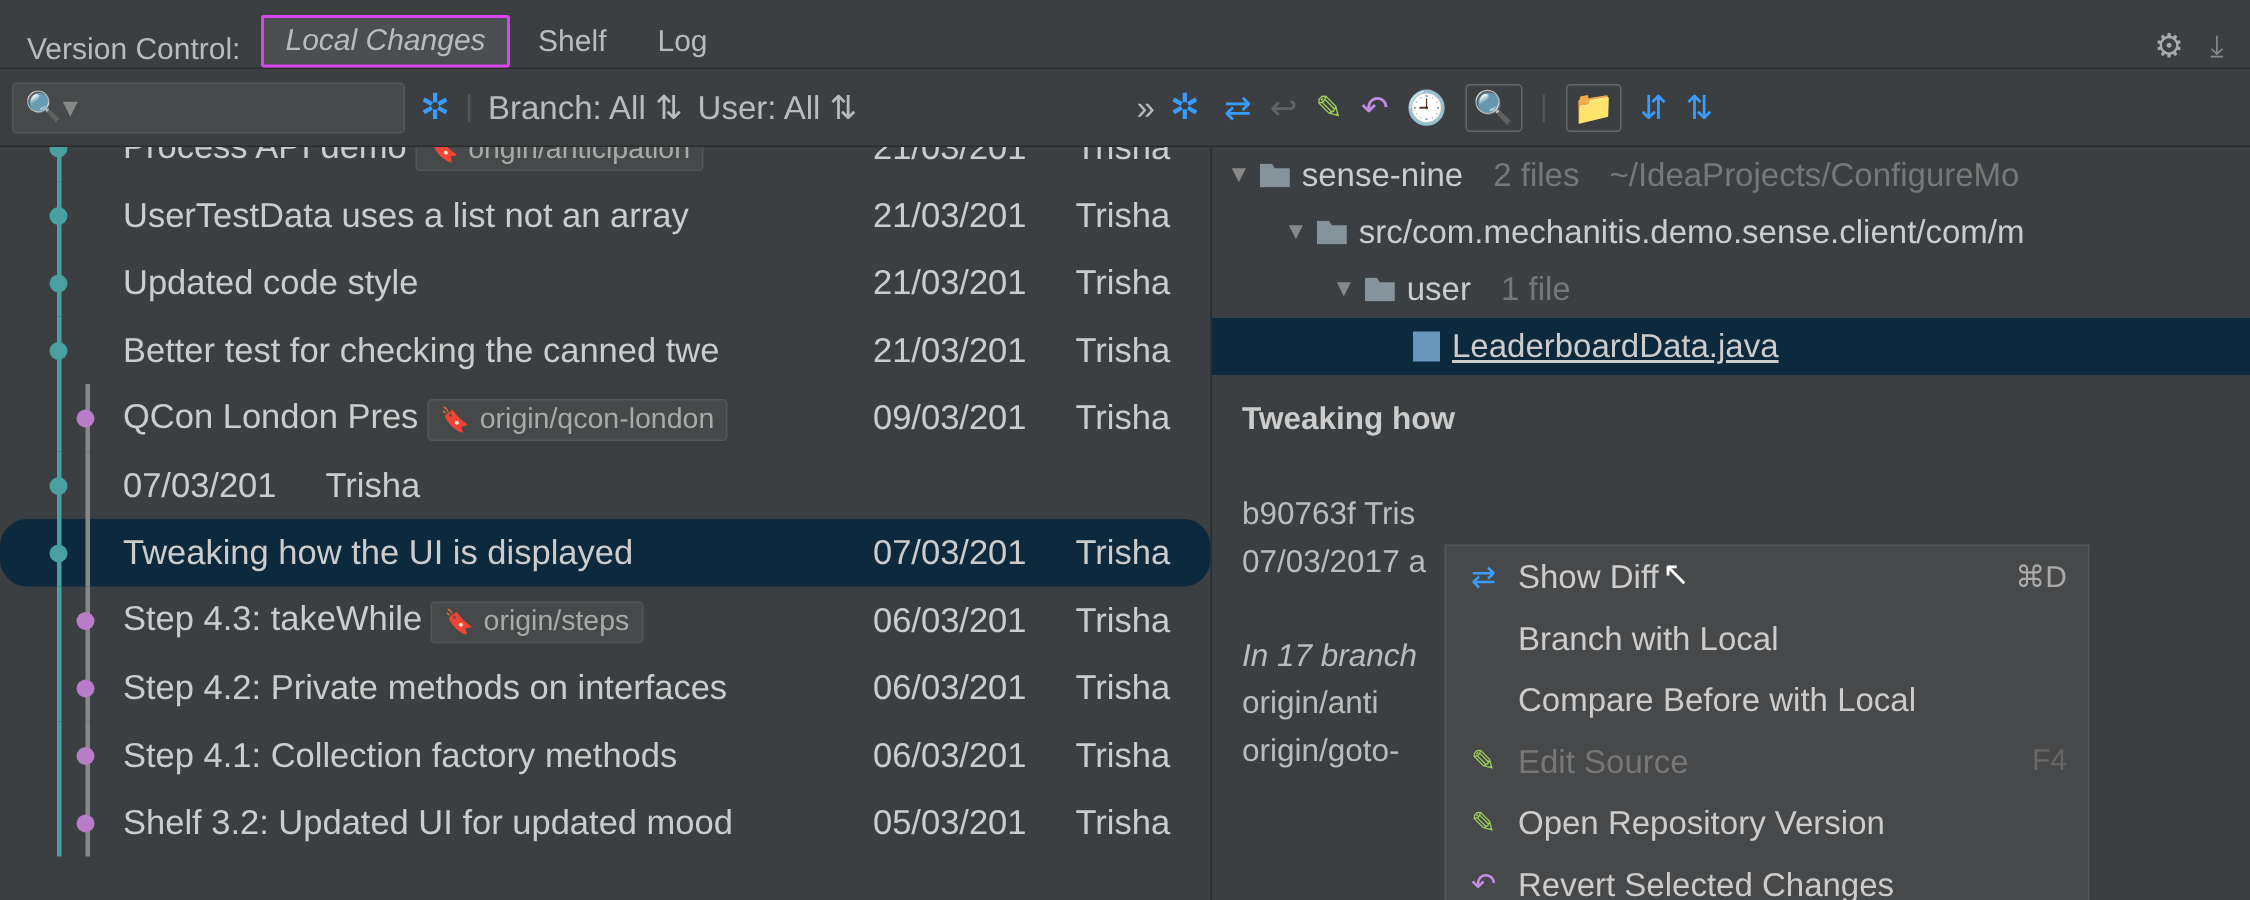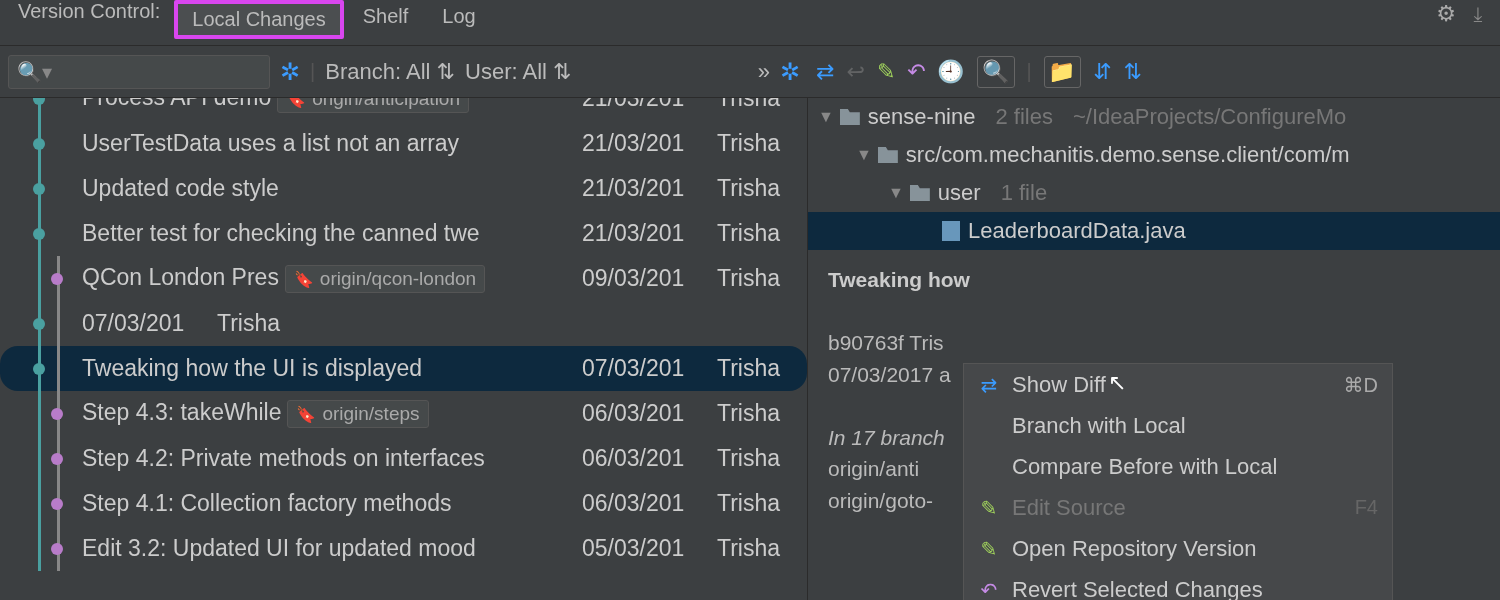--- a/index.html
+++ b/index.html
@@ -1,20 +1,20 @@
 <!DOCTYPE html>
 <html><head>
 <meta charset="utf-8">
 <style>
   * { box-sizing: border-box; margin: 0; padding: 0; font-family: -apple-system, "Segoe UI", sans-serif; }
   body { width: 1500px; height: 600px; background: #3c3f41; color: #bbb; overflow: hidden; font-size: 20px; }
-  .tab-bar { display: flex; align-items: flex-start; height: 46px; background: #3c3f41; border-bottom: 1px solid #2b2b2b; padding: 0 8px; gap: 4px; }
+  .tab-bar { display: flex; align-items: flex-end; height: 46px; background: #3c3f41; border-bottom: 1px solid #2b2b2b; padding: 0 8px; gap: 4px; }
   .tab-label { color: #bbb; padding: 0 10px; }
   .tab { color: #bbb; padding: 4px 14px; border: 1px solid transparent; border-radius: 2px; cursor: pointer; }
-  .tab.active { border: 4px solid #d946ef; background: #4b4e50; }
+  .tab.active { border: 2px solid #d946ef; background: #4b4e50; font-style: italic; }
   .tab-bar .spacer { flex: 1; }
   .icon-btn { width: 28px; height: 28px; display: flex; align-items: center; justify-content: center; cursor: pointer; color: #888; }
   .gear { font-size: 22px; color: #aaa; }
   .sub-bar { display: flex; align-items: center; height: 52px; border-bottom: 1px solid #2b2b2b; }
   .sub-left { display: flex; align-items: center; flex: 0 0 808px; padding: 0 8px; gap: 10px; }
   .sub-right { display: flex; align-items: center; padding: 0 8px; gap: 12px; flex: 1; }
   .search-box { width: 262px; height: 34px; background: #45494a; border: 1px solid #555; border-radius: 3px; display: flex; align-items: center; padding: 0 8px; color: #888; }
   .filter { color: #bbb; font-size: 22px; }
   .gear-blue { color: #3b9cff; font-size: 24px; }
   .main { display: flex; height: calc(100% - 98px); }
@@ -202,21 +202,21 @@
         <div class="msg"><span>Step 4.1: Collection factory methods</span></div>
         <div class="date">06/03/201</div>
         <div class="author">Trisha</div>
       </div>
       <div class="commit-row">
         <div class="graph-col">
           <div class="line"></div>
           <div class="line2"></div>
           <div class="dot" style="background: rgb(184, 124, 201); left: 45px;"></div>
         </div>
-        <div class="msg"><span>Edit 3.2: Updated UI for updated mood</span></div>
+        <div class="msg"><span>Shelf 3.2: Updated UI for updated mood</span></div>
         <div class="date">05/03/201</div>
         <div class="author">Trisha</div>
       </div>
     </div>
   <div class="right-pane">
     <div class="tree-row">
       <span class="tree-arrow">▼</span>
       <span class="folder"></span>
       <span>sense-nine</span>
       <span class="dim">2 files</span>
@@ -226,21 +226,21 @@
       <span class="tree-arrow">▼</span>
       <span class="folder"></span>
       <span>src/com.mechanitis.demo.sense.client/com/m</span>
     </div>
     <div class="tree-row" style="padding-left:80px;">
       <span class="tree-arrow">▼</span>
       <span class="folder"></span>
       <span>user</span>
       <span class="dim">1 file</span>
     </div>
-    <div class="tree-row selected" style="padding-left:134px;">
+    <div class="tree-row selected" style="padding-left:134px;text-decoration:underline;">
       <span class="file-ico"></span>
       <span>LeaderboardData.java</span>
     </div>
 
     <div class="detail-block">
       <div class="detail-title">Tweaking how</div>
       <br>
       <div>b90763f Tris</div>
       <div>07/03/2017 a</div>
       <br>

